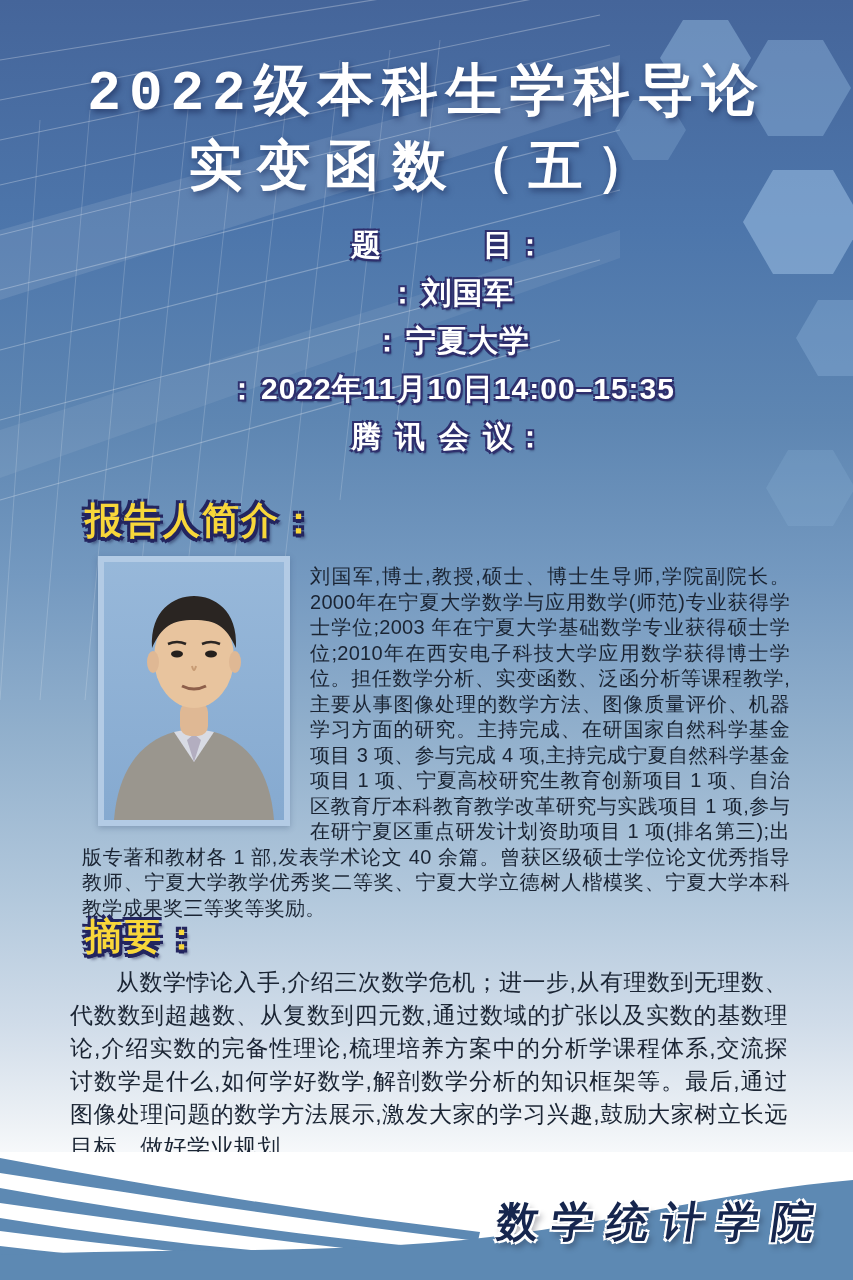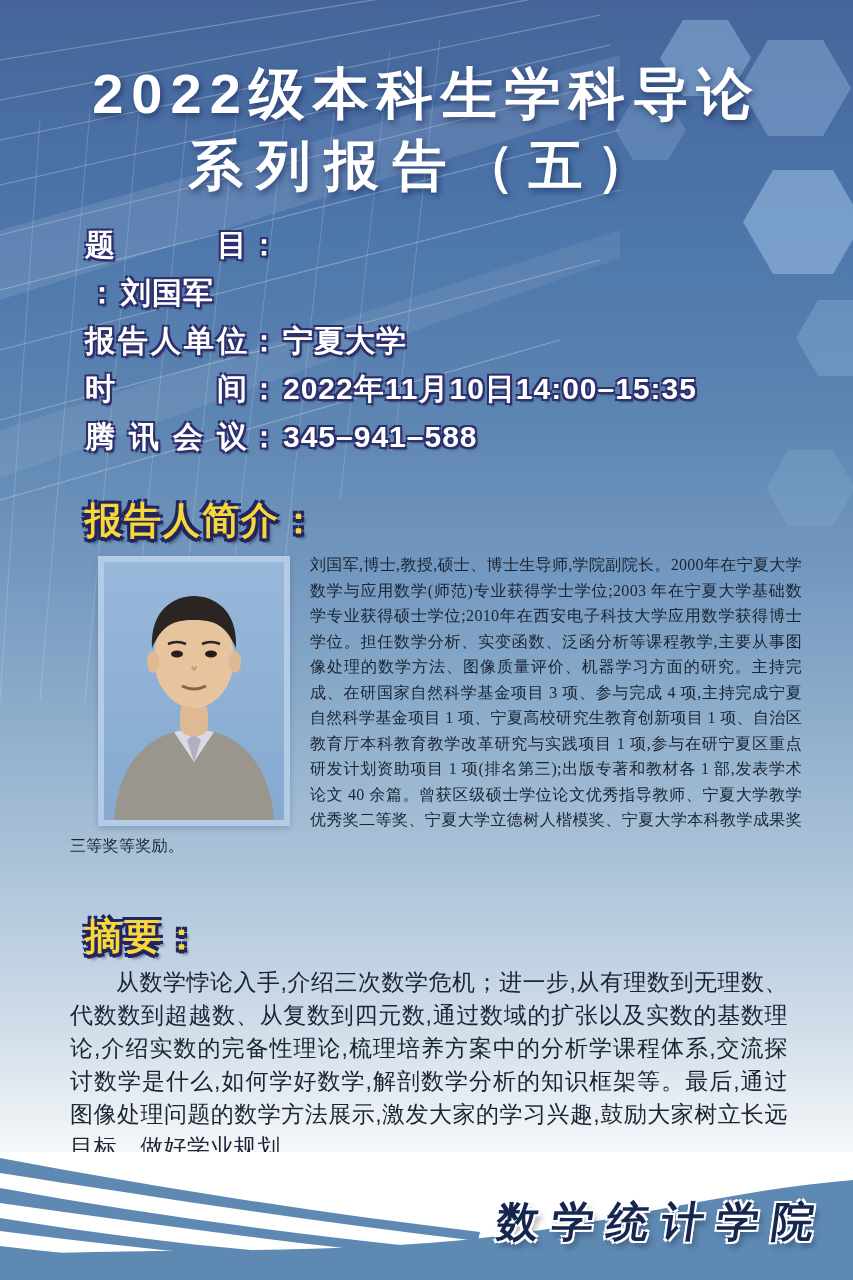--- a/index.html
+++ b/index.html
@@ -11,47 +11,47 @@
       #93b1cd 58%, #b2c8dc 70%, #d0dce9 80%, #eef2f6 88%, #ffffff 92%, #ffffff 100%);
   }
   .decor{position:absolute;pointer-events:none;}
   .decor-topleft{left:0;top:0;}
   .decor-hex{right:0;top:0;}
   .waves{left:0;bottom:0;}
 
   
   .title-wrap{position:absolute;top:62px;left:0;width:100%;text-align:center;color:#ffffff;}
   .title-line1{font-size:56px;font-weight:bold;letter-spacing:8px;line-height:1.15;
-    text-shadow:2px 3px 6px rgba(15,25,70,.55);}
+    text-shadow:2px 3px 6px rgba(15,25,70,.55);font-family:Liberation Mono, monospace;}
   .title-line2{font-size:54px;font-weight:bold;letter-spacing:14px;line-height:1.15;margin-top:8px;
     text-shadow:2px 3px 6px rgba(15,25,70,.55);}
 
   
   .fields{position:absolute;top:228px;left:85px;width:730px;}
-  .field-row{display:flex;align-items:baseline;margin-bottom:14px;line-height:34px;}
+  .field-row{display:flex;align-items:baseline;margin-bottom:14px;line-height:34px;justify-content:center;}
   .field-label{display:inline-block;width:162px;font-size:30px;font-weight:bold;color:#ffffff;
     text-align:justify;text-align-last:justify;
     text-shadow:-2px -2px 0 #2e2f6d,2px -2px 0 #2e2f6d,-2px 2px 0 #2e2f6d,2px 2px 0 #2e2f6d,2px 3px 2px rgba(20,20,70,.55);}
   .field-colon{font-size:30px;font-weight:bold;color:#ffffff;margin:0 4px 0 2px;
     text-shadow:-2px -2px 0 #2e2f6d,2px -2px 0 #2e2f6d,-2px 2px 0 #2e2f6d,2px 2px 0 #2e2f6d,2px 3px 2px rgba(20,20,70,.55);}
   .field-value{font-size:30px;font-weight:bold;color:#ffffff;letter-spacing:1px;
     text-shadow:-2px -2px 0 #2e2f6d,2px -2px 0 #2e2f6d,-2px 2px 0 #2e2f6d,2px 2px 0 #2e2f6d,2px 3px 2px rgba(20,20,70,.55);}
 
   
   .yellow-heading{font-size:37px;font-weight:bold;color:#f8d73a;letter-spacing:2px;
     text-shadow:-3px -3px 0 #23255f,3px -3px 0 #23255f,-3px 3px 0 #23255f,3px 3px 0 #23255f,0 4px 0 #23255f,4px 5px 3px rgba(15,15,60,.45);}
   .intro-heading{position:absolute;top:496px;left:85px;}
   .abstract-heading{position:absolute;top:912px;left:85px;}
 
   
   .bio-block{position:absolute;top:552px;left:70px;width:732px;}
   .photo-frame{float:left;margin:4px 20px 6px 28px;background:#b3cbe5;padding:6px;
     box-shadow:0 2px 6px rgba(30,50,90,.25);}
   .photo-frame svg{display:block;}
-  .bio-text{margin:0;font-size:16px;line-height:25.5px;color:#1a2433;text-align:justify;letter-spacing:.3px;font-family:Liberation Serif, serif;}
+  .bio-text{margin:12px;font-size:20px;line-height:25.5px;color:#1a2433;text-align:justify;letter-spacing:.3px;}
 
   
   .abstract-text{position:absolute;top:966px;left:70px;width:718px;margin:0;
     font-size:23px;line-height:33px;color:#1a2433;text-align:justify;text-indent:2em;letter-spacing:.4px;}
 
   
   .footer-org{position:absolute;right:26px;bottom:30px;font-size:42px;font-weight:bold;
     color:#16264e;letter-spacing:13px;transform:skewX(-8deg);
     text-shadow:-2px -2px 0 #ffffff,2px -2px 0 #ffffff,-2px 2px 0 #ffffff,2px 2px 0 #ffffff,4px 5px 6px rgba(0,0,20,.4);}
 </style>
@@ -93,46 +93,43 @@
       <polygon points="235,40 290,40 318,88 290,136 235,136 207,88" fill-opacity="0.38"></polygon>
       <polygon points="100,100 135,100 153,130 135,160 100,160 82,130" fill-opacity="0.25"></polygon>
       <polygon points="240,170 300,170 330,222 300,274 240,274 210,222" fill-opacity="0.55"></polygon>
       <polygon points="285,300 330,300 352,338 330,376 285,376 263,338" fill-opacity="0.30"></polygon>
       <polygon points="255,450 300,450 322,488 300,526 255,526 233,488" fill-opacity="0.18"></polygon>
     </g>
   </svg>
 
   <div class="title-wrap">
     <div class="title-line1">2022级本科生学科导论</div>
-    <div class="title-line2">系列报告（五）</div>
+    <div class="title-line2">实变函数（五）</div>
   </div>
 
   <div class="fields">
     <div class="field-row">
       <span class="field-label">题目</span>
         <span class="field-colon">：</span>
     </div>
     <div class="field-row">
         <span class="field-colon">：</span>
         <span class="field-value">刘国军</span>
     </div>
     <div class="field-row">
-      <span class="field-label">报告人单位</span>
         <span class="field-colon">：</span>
         <span class="field-value">宁夏大学</span>
     </div>
     <div class="field-row">
-      <span class="field-label">时间</span>
         <span class="field-colon">：</span>
         <span class="field-value">2022年11月10日14:00–15:35</span>
     </div>
     <div class="field-row">
       <span class="field-label">腾讯会议</span>
         <span class="field-colon">：</span>
-        <span class="field-value">345–941–588</span>
     </div>
   </div>
 
   <div class="yellow-heading intro-heading">报告人简介：</div>
 
   <div class="bio-block">
     <div class="photo-frame">
       <svg width="180" height="258" viewBox="0 0 180 258">
         <rect x="0" y="0" width="180" height="258" fill="#8fb2d6"></rect>
         <rect x="0" y="0" width="180" height="258" fill="url(#pgrad)"></rect>

